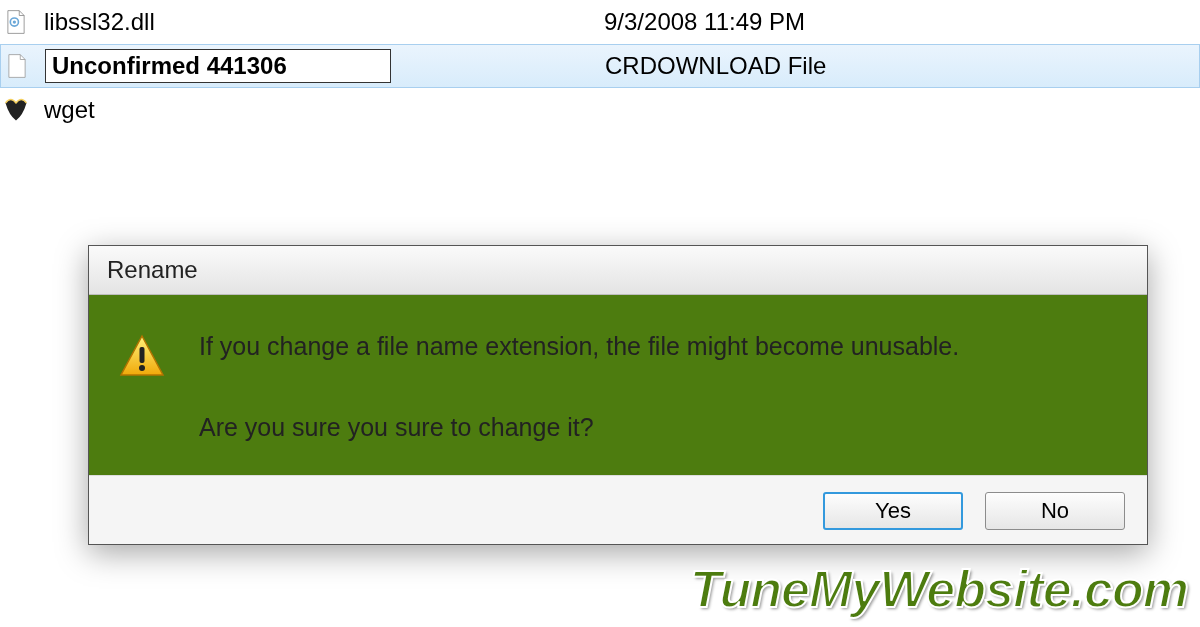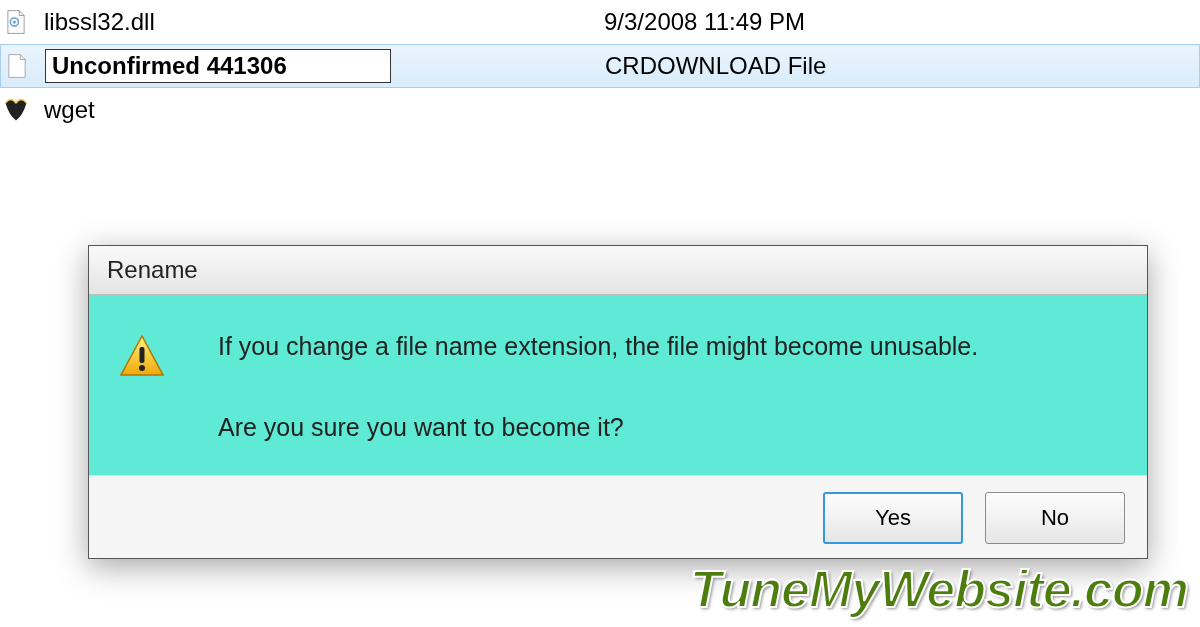--- a/index.html
+++ b/index.html
@@ -53,36 +53,36 @@
       background: #fff;
       width: 346px;
       font-weight: bold;
     }
     
     .dialog {
       position: absolute;
       left: 88px;
       top: 245px;
       width: 1060px;
-      background: #5eead4;
+      background: #4d7c0f;
       border: 1px solid #555;
       box-shadow: 0 8px 30px rgba(0,0,0,0.35);
     }
     .dialog-titlebar {
       background: linear-gradient(to bottom, #fafafa 0%, #e4e4e4 100%);
       border-bottom: 1px solid #bdbdbd;
       padding: 10px 18px;
       font-size: 24px;
       color: #222;
     }
     .dialog-body {
       padding: 34px 30px 30px 30px;
       display: flex;
       align-items: flex-start;
-      gap: 53px;
+      gap: 34px;
     }
     .warning-icon {
       width: 46px;
       height: 46px;
       flex-shrink: 0;
       margin-top: 4px;
     }
     .dialog-text {
       font-size: 25px;
       color: #222;
@@ -96,21 +96,21 @@
     }
     .dialog-footer {
       display: flex;
       justify-content: flex-end;
       gap: 22px;
       padding: 16px 22px 14px 22px;
       background: #f5f5f5;
     }
     .dlg-btn {
       min-width: 140px;
-      height: 52px;
+      height: 38px;
       font-size: 22px;
       border: 1px solid #8c8c8c;
       border-radius: 3px;
       background: linear-gradient(to bottom, #fdfdfd 0%, #e6e6e6 100%);
       cursor: pointer;
       font-family: inherit;
     }
     .dlg-btn.default {
       border: 2px solid #3399dd;
     }
@@ -184,21 +184,21 @@
             <stop offset="1" stop-color="#f0a90a"></stop>
           </linearGradient>
         </defs>
         <path d="M23 3 L44 42 L2 42 Z" fill="url(#wg)" stroke="#b37400" stroke-width="1.5"></path>
         <rect x="20.5" y="14" width="5" height="16" rx="2" fill="#222"></rect>
         <circle cx="23" cy="35" r="3" fill="#222"></circle>
       </svg>
     </span>
     <div class="dialog-text">
       <div>If you change a file name extension, the file might become unusable.</div>
-      <div class="line2">Are you sure you want to become it?</div>
+      <div class="line2">Are you sure you sure to change it?</div>
     </div>
   </div>
   <div class="dialog-separator"></div>
   <div class="dialog-footer">
     <button class="dlg-btn default">Yes</button>
     <button class="dlg-btn">No</button>
   </div>
 </div>
 
 <div class="watermark">TuneMyWebsite.com</div>

